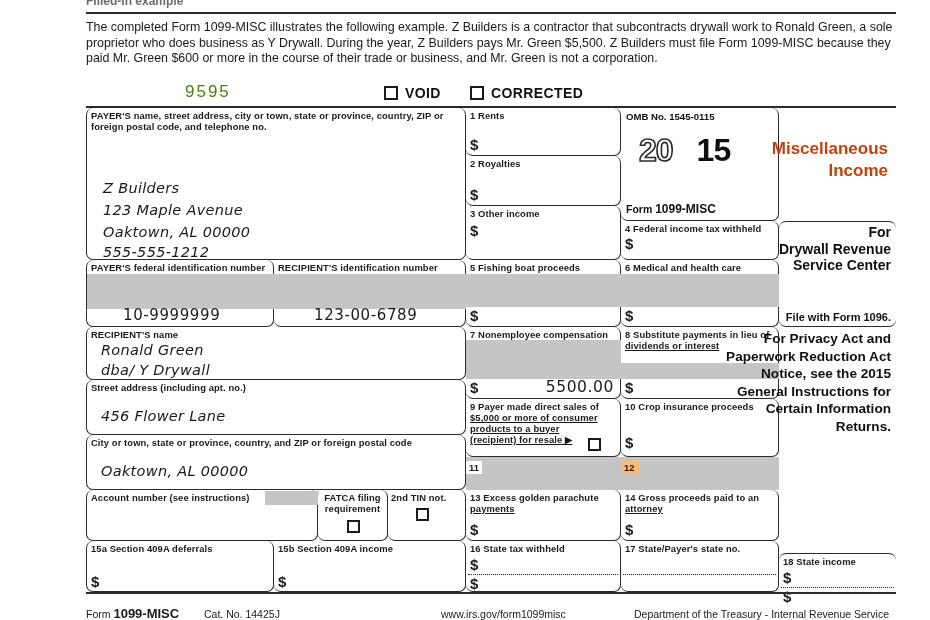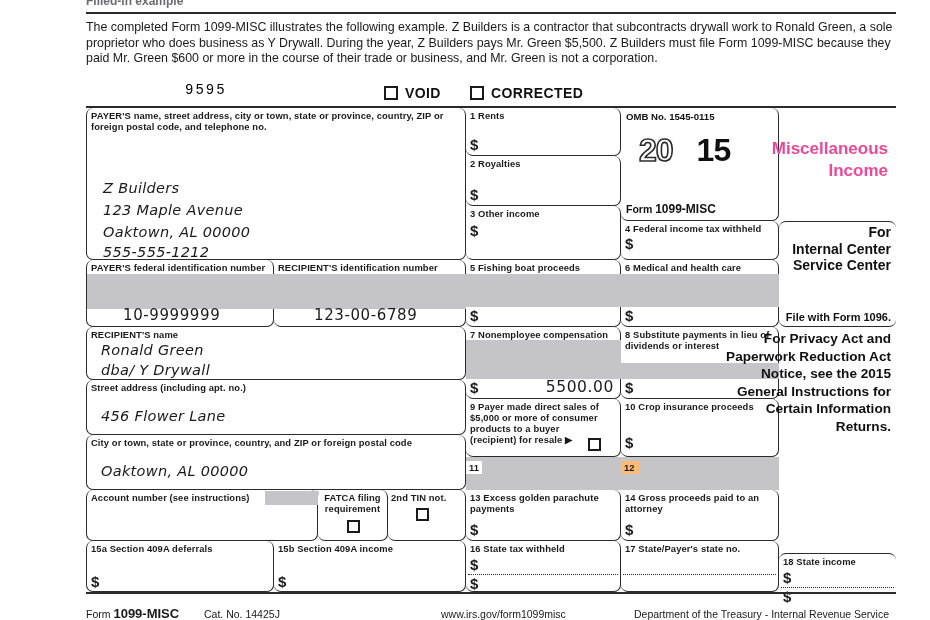--- a/index.html
+++ b/index.html
@@ -31,22 +31,22 @@
   
   #form{
     position:absolute;left:86px;top:84px;width:810px;height:530px;
   }
 
   .void-row{
     position:relative;height:22px;
   }
   .num9595{
     position:absolute;left:99px;top:-2px;
-    font-family:Liberation Mono, monospace;
-    font-size:14px;letter-spacing:2px;color:#000000;
+    font-family:Liberation Sans, sans-serif;
+    font-size:17px;letter-spacing:2px;color:#4d7c0f;
   }
   .cbrow{position:absolute;top:1px;display:flex;align-items:center;gap:7px;}
   .cbrow.void{left:298px;}
   .cbrow.corrected{left:384px;}
   .cbox{
     width:14px;height:14px;border:2px solid #1a1a1a;background:#fff;
     box-sizing:border-box;display:inline-block;
   }
   .cblabel{font-size:14px;font-weight:600;letter-spacing:.4px;}
 
@@ -61,21 +61,21 @@
   .bl{border-left:1.6px solid #2b2b2b;}
   .br{border-right:1.6px solid #2b2b2b;}
   .bt{border-top:1.6px solid #2b2b2b;}
   .bb{border-bottom:1.6px solid #2b2b2b;}
 
   .lbl{
     font-size:9.4px;line-height:11px;font-weight:bold;color:#1a1a1a;
     padding:2px 0 0 4px;letter-spacing:.1px;
   }
   .lbl .num{font-weight:bold;}
-  .sub{}
+  .sub{text-decoration:underline;}
 
   .dollar{
     position:absolute;left:4px;font-size:15px;font-weight:bold;color:#1a1a1a;
     line-height:1;
   }
   .shade{
     position:absolute;background:#c5c5c7;
   }
 
   .hand{
@@ -98,21 +98,21 @@
     color:#ffffff;
     -webkit-text-stroke:1.6px #2b2b2b;
     font-weight:bold;
   }
   #yr-solid{color:#101010;padding-left:24px;}
   #formno{position:absolute;left:5px;bottom:4px;font-size:10.5px;font-weight:bold;}
   #formno b{font-size:12px;}
 
   #misc-income{
     position:absolute;right:8px;top:30px;width:180px;
-    text-align:right;font-size:17px;font-weight:bold;line-height:22px;color:#ec4899;
+    text-align:right;font-size:17px;font-weight:bold;line-height:22px;color:#c2410c;
   }
 
   #copyA{
     position:absolute;right:5px;top:2px;width:175px;text-align:right;
     font-size:14px;font-weight:bold;line-height:16.5px;color:#101010;
   }
   #copyA .big{font-size:15px;}
   #filewith{
     position:absolute;right:5px;bottom:3px;width:175px;text-align:right;
     font-size:11px;font-weight:bold;
@@ -348,21 +348,21 @@
     <div class="cell br" style="left:693px;top:0;width:117px;height:113px;border-right:none;">
       <div id="misc-income">
         <div>Miscellaneous</div>
         <div>Income</div>
       </div>
     </div>
 
     <div class="cell bt bb" style="left:693px;top:113px;width:117px;height:106px;border-right:none;">
       <div id="copyA">
         <div>For</div>
-        <div>Internal Center</div>
+        <div>Drywall Revenue</div>
         <div>Service Center</div>
       </div>
       <div id="filewith">File with Form 1096.</div>
     </div>
 
     <div class="cell" style="left:693px;top:219px;width:117px;height:265px;">
       <div id="privacy">For Privacy Act and Paperwork Reduction Act Notice, see the 2015 General Instructions for Certain Information Returns.</div>
     </div>
 
     <div class="cell bt" style="left:693px;top:445px;width:117px;height:51px;border-top:1.6px solid #2b2b2b;">

